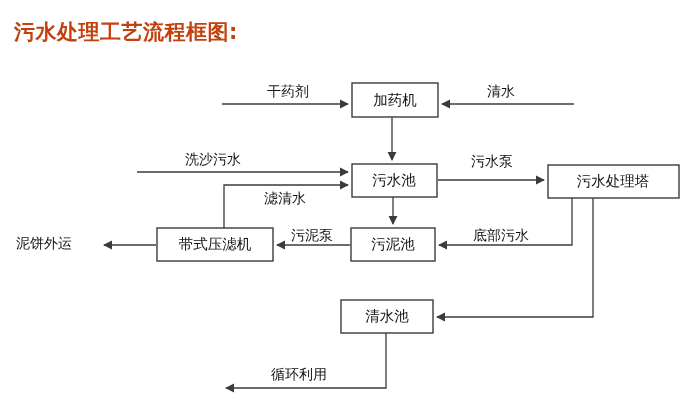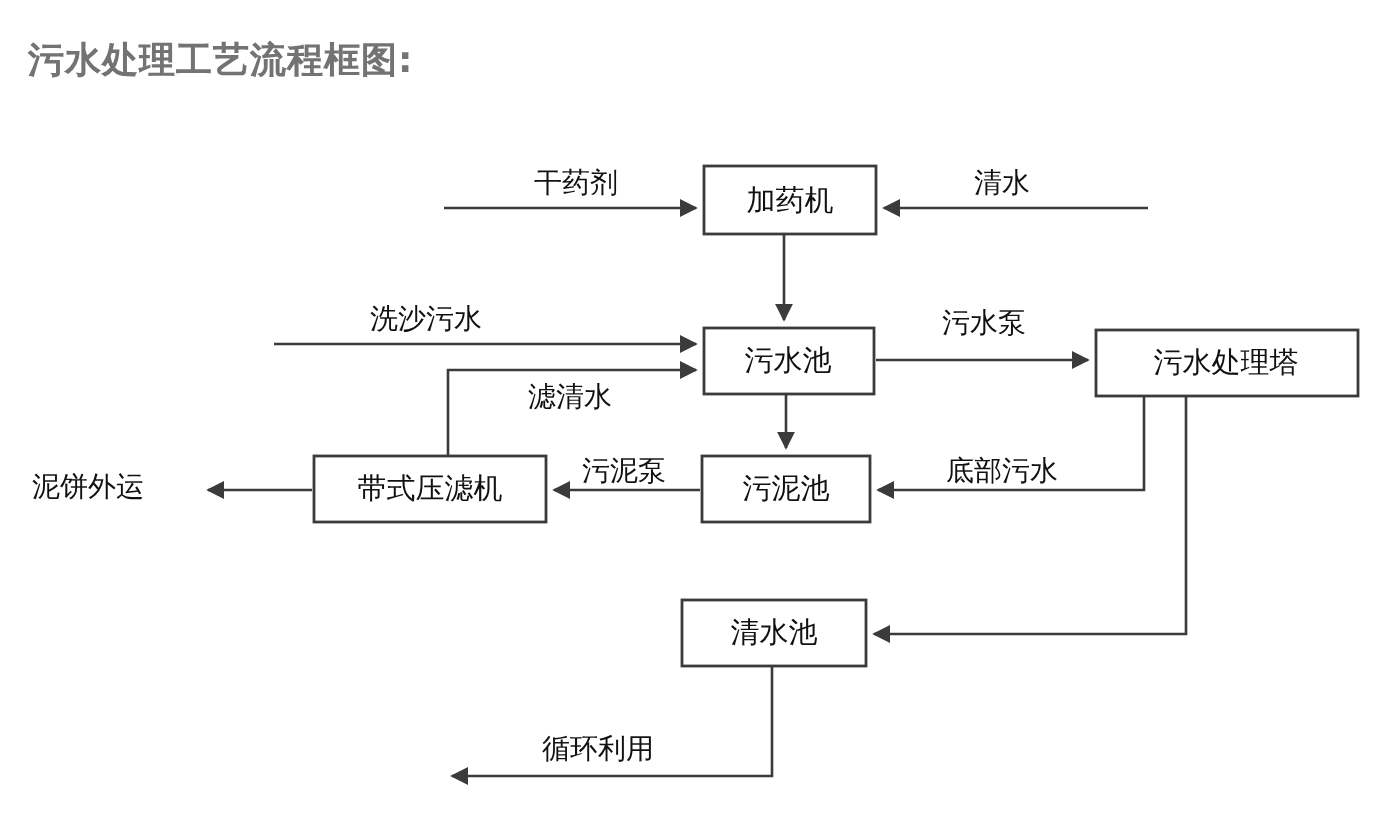--- a/index.html
+++ b/index.html
@@ -12,23 +12,23 @@
     width: 700px;
     height: 420px;
     background: #ffffff;
     overflow: hidden;
     font-family: "DejaVu Sans", "Liberation Sans", sans-serif;
   }
   #title {
     position: absolute;
     left: 14px;
     top: 18px;
-    font-size: 18px;
+    font-size: 21px;
     font-weight: bold;
-    color: #737373;
+    color: #c2410c;
     letter-spacing: 0.5px;
     white-space: nowrap;
   }
   svg#flow {
     position: absolute;
     left: 0;
     top: 0;
     width: 700px;
     height: 420px;
   }

